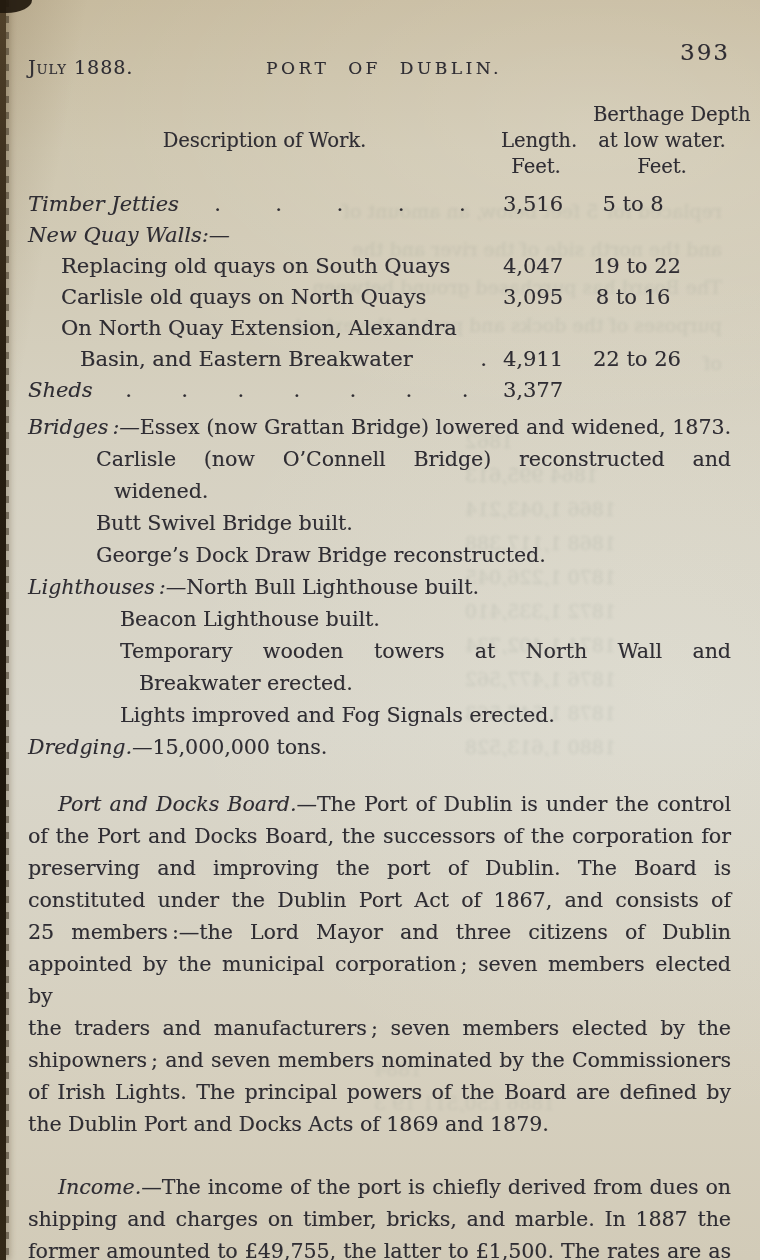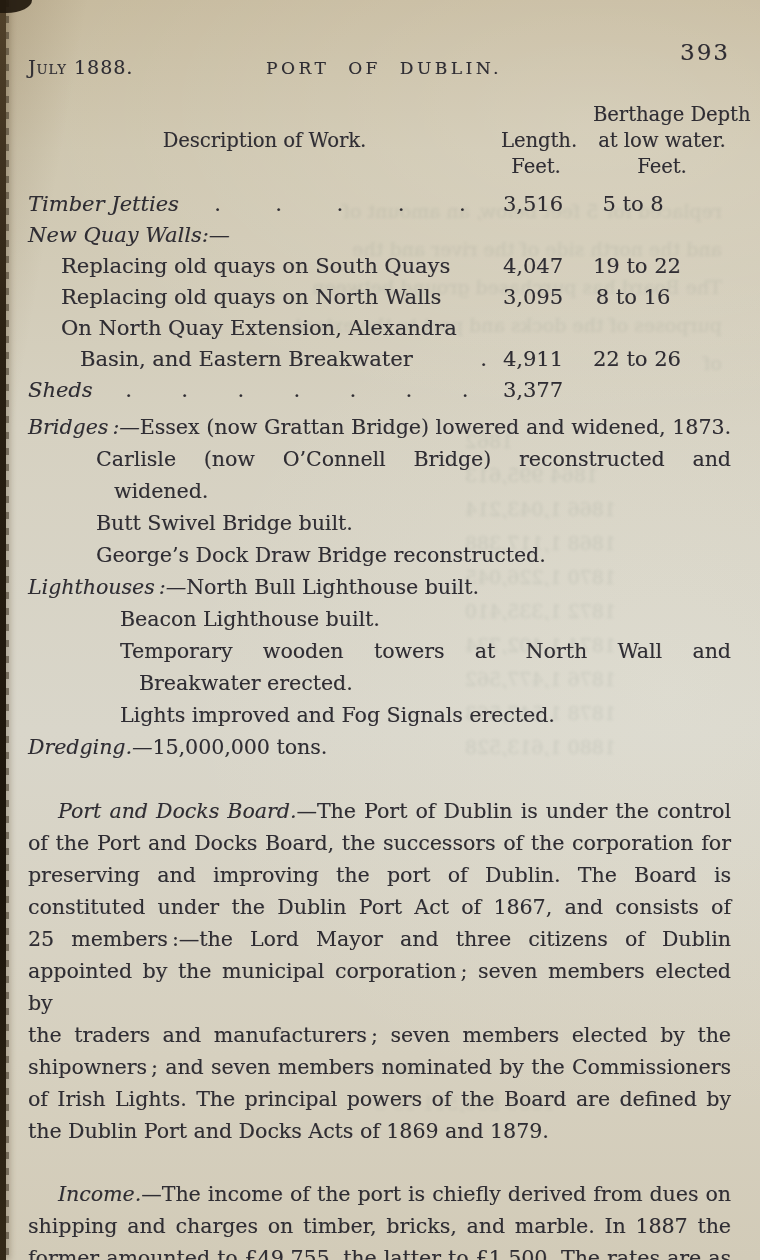--- a/index.html
+++ b/index.html
@@ -54,21 +54,21 @@
   .ind2{padding-left:52px;}
 
   .works{margin-top:5px;font-size:20.5px;line-height:32px;}
   .pre{font-style:italic;margin-top:33px;}
   .j{text-align:justify;text-align-last:justify;}
   .ia{margin-left:68px;}
   .ib{margin-left:86px;}
   .ic{margin-left:92px;}
   .id{margin-left:111px;}
 
-  .para{margin-top:32px;font-size:20.5px;line-height:32px;}
+  .para{margin-top:25px;font-size:20.5px;line-height:32px;}
   .para.income{margin-top:31px;}
   .pline.first{padding-left:30px;}
   .lead{font-style:italic;}
 </style>
 </head>
 <body>
 
 <div class="page">
 
   <div class="ghost" id="ghost-upper">
@@ -141,21 +141,21 @@
     </div>
     <div class="trow">
       <div class="cell-label ind1">
           <span class="lbl">Replacing old quays on South Quays</span>
         </div>
       <div class="len">4,047</div>
       <div class="dep">19 to 22</div>
     </div>
     <div class="trow">
       <div class="cell-label ind1">
-          <span class="lbl">Replacing old quays on North Walls</span>
+          <span class="lbl">Carlisle old quays on North Quays</span>
         </div>
       <div class="len">3,095</div>
       <div class="dep">8 to 16</div>
     </div>
     <div class="trow">
       <div class="cell-label ind1">
           <span class="lbl">On North Quay Extension, Alexandra</span>
         </div>
       <div class="len"></div>
         <div class="dep"></div>

